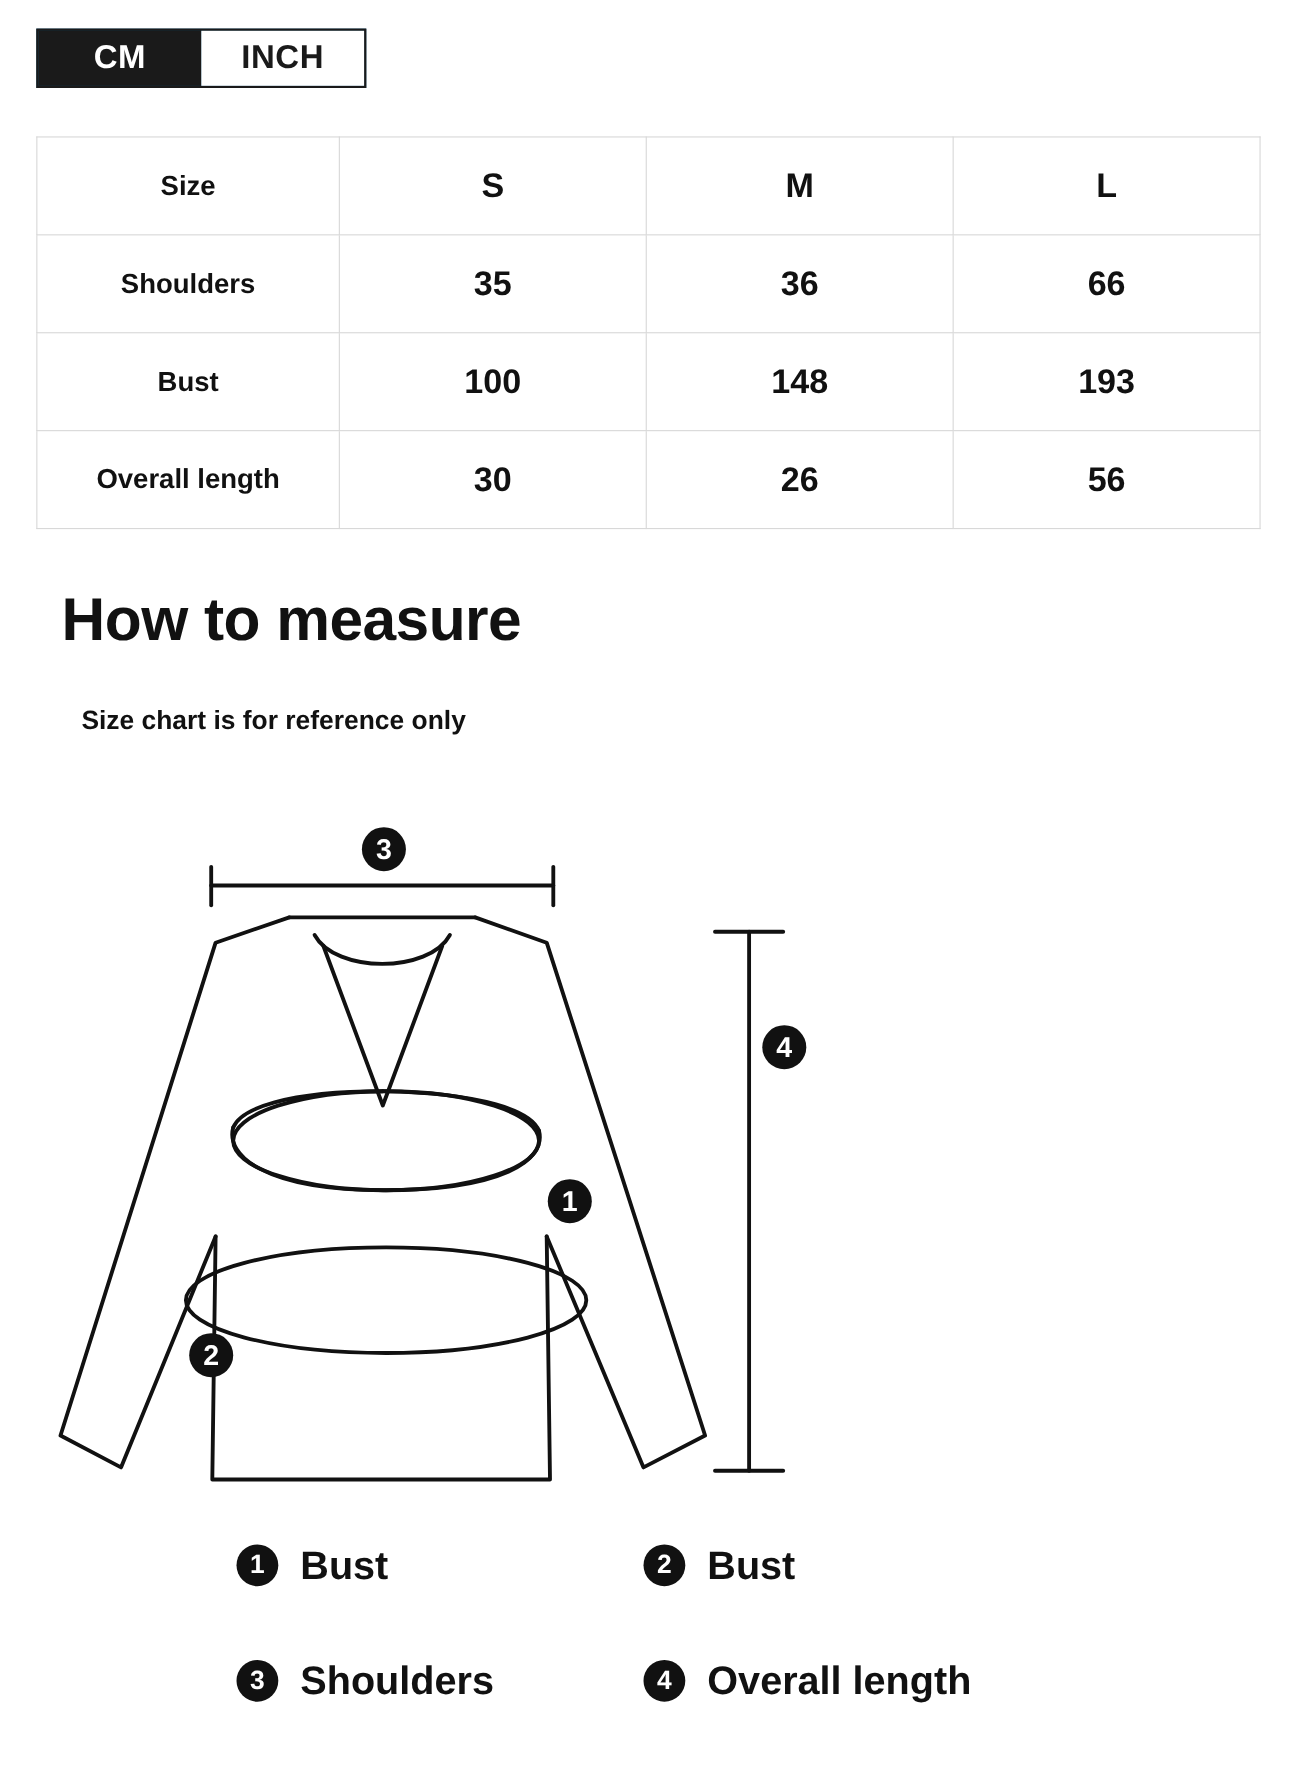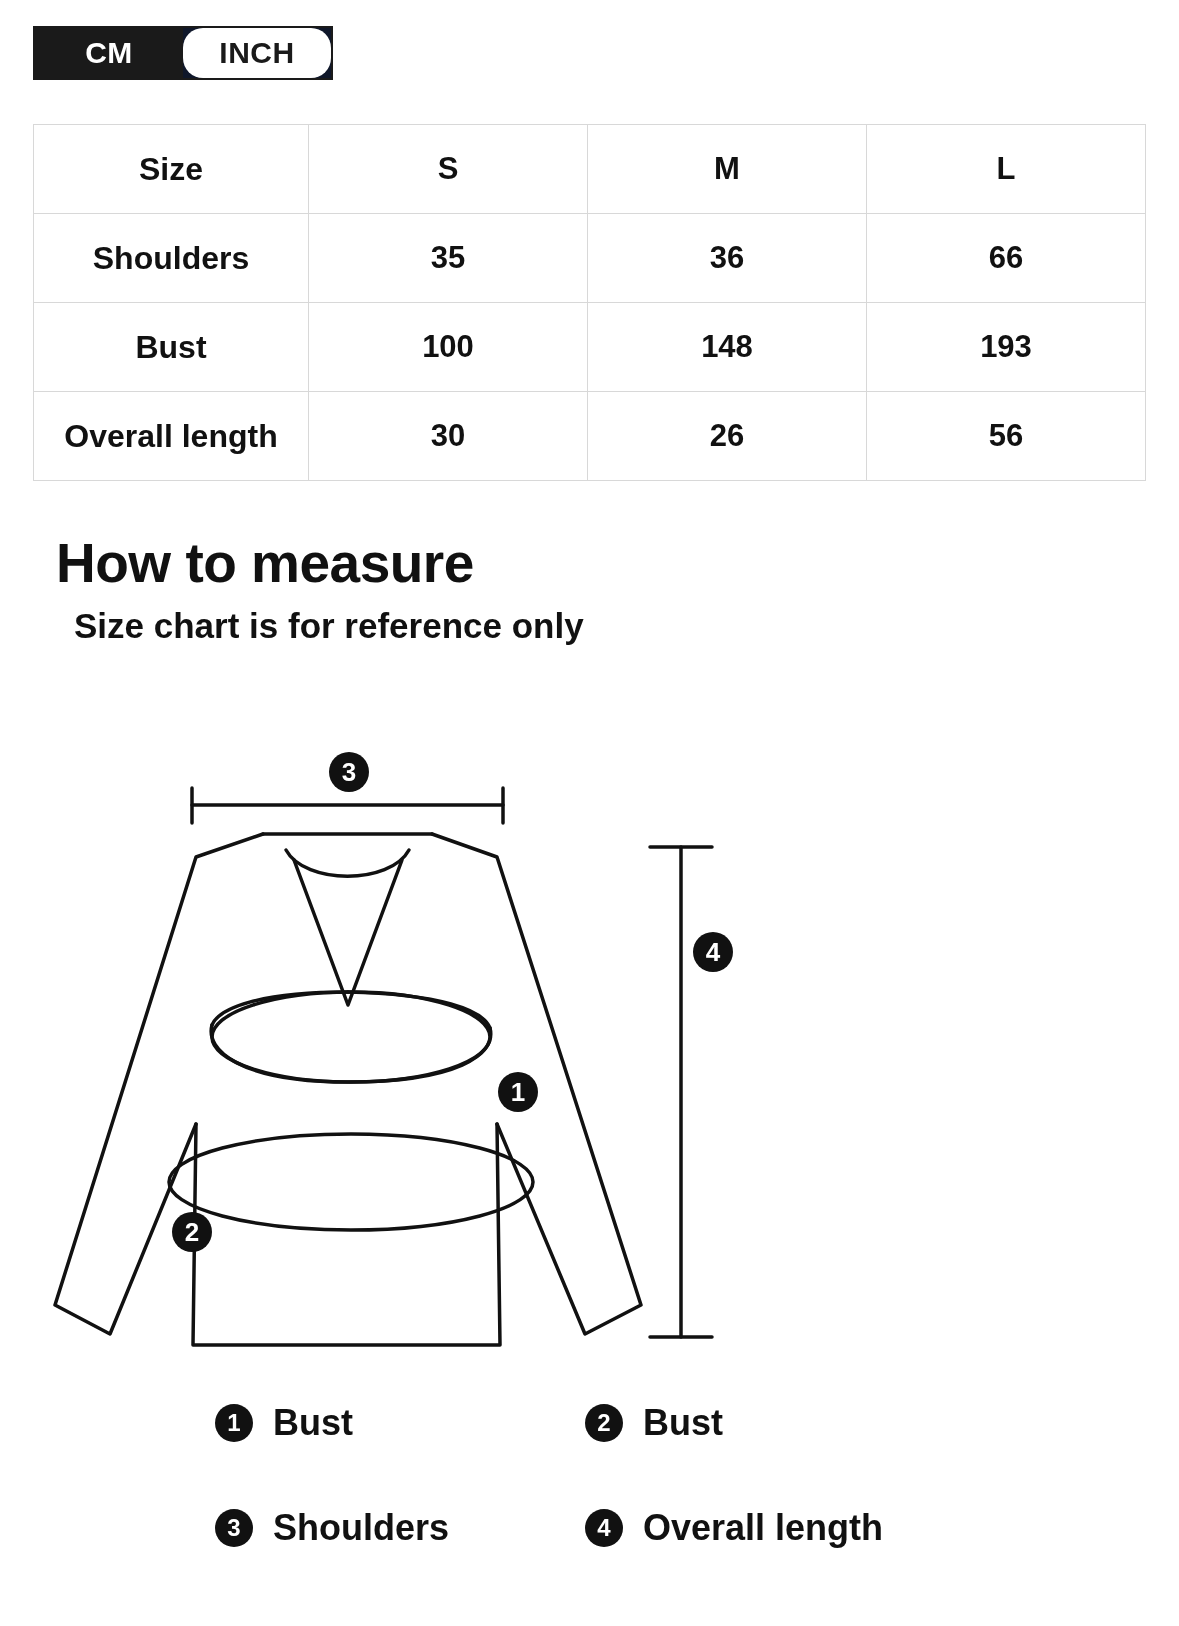--- a/index.html
+++ b/index.html
@@ -16,41 +16,40 @@
     overflow: hidden;
   }
 
   
   .unit-toggle {
     position: absolute;
     left: 33px;
     top: 26px;
     display: flex;
     border: 2px solid #1a1a1a;
-    background: #0f172a;
+    background: #0c4a6e;
   }
   .unit-btn {
     width: 148px;
     height: 50px;
     display: flex;
     align-items: center;
     justify-content: center;
     font-size: 30px;
     font-weight: 600;
     letter-spacing: 0.5px;
     box-sizing: border-box;
   }
   .unit-btn.active {
     background: #1a1a1a;
     color: #ffffff;
   }
   .unit-btn.inactive {
     background: #ffffff;
     color: #1a1a1a;
-    border-radius: 20px;
   }
 
   
   .size-table {
     position: absolute;
     left: 33px;
     top: 124px;
     width: 1113px;
     border-collapse: collapse;
     table-layout: fixed;
@@ -59,21 +58,21 @@
     border: 1px solid #d8d8d8;
     height: 86px;
     text-align: center;
     vertical-align: middle;
     font-size: 31px;
     color: #111111;
     font-weight: bold;
   }
   .size-table td.label {
     font-weight: 700;
-    font-size: 32px;
+    font-size: 25px;
     width: 272px;
   }
   .size-table tr.header td {
     font-weight: 700;
   }
   .size-table tr.header td.val {
     font-weight: 600;
   }
 
   
@@ -81,22 +80,22 @@
     position: absolute;
     left: 56px;
     top: 531px;
     font-size: 55px;
     font-weight: 700;
     letter-spacing: -0.5px;
   }
   .h-sub {
     position: absolute;
     left: 74px;
-    top: 606px;
-    font-size: 35px;
+    top: 642px;
+    font-size: 24px;
     font-weight: 700;
   }
 
   
   .diagram {
     position: absolute;
     left: 0;
     top: 720px;
     width: 1179px;
     height: 660px;

